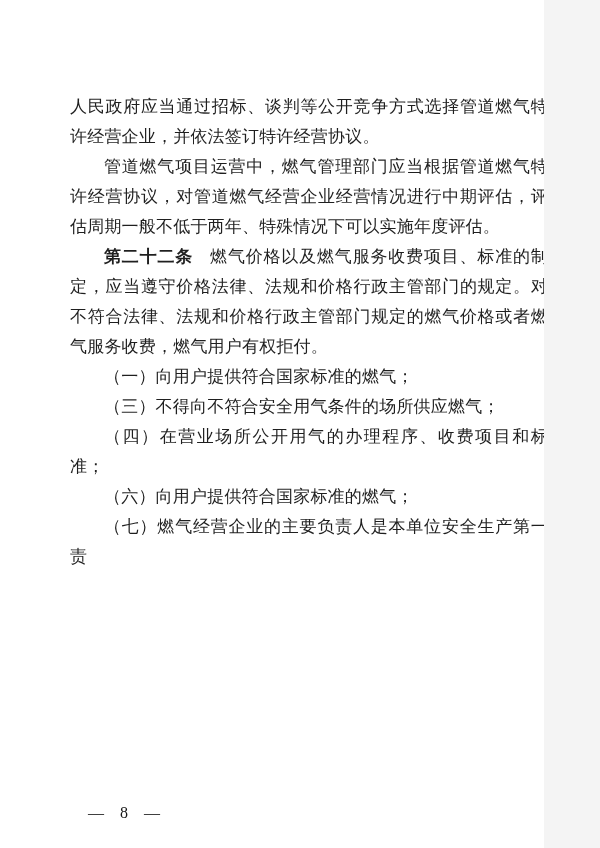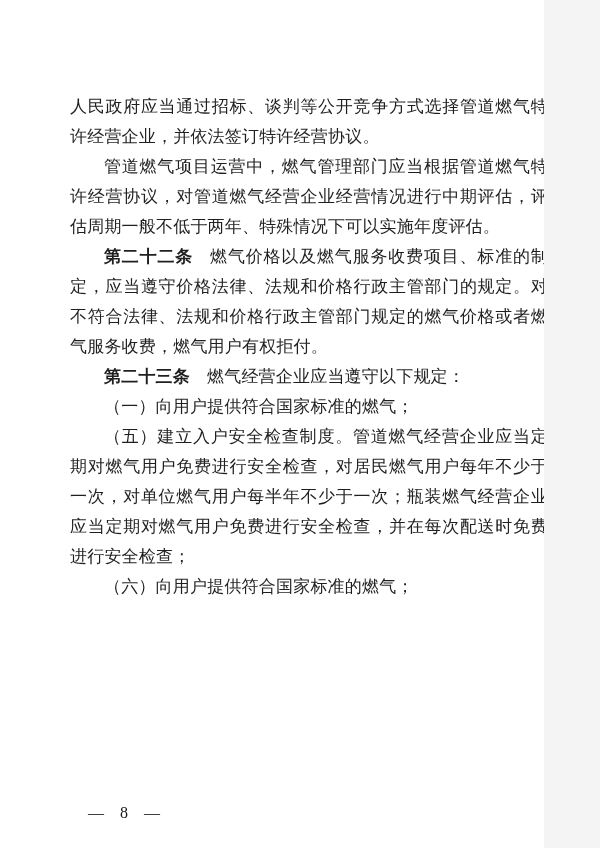--- a/index.html
+++ b/index.html
@@ -63,29 +63,30 @@
 <div class="page">
 
   <div class="text-block">
 
     <p class="para"><span class="lead"></span><span>人民政府应当通过招标、谈判等公开竞争方式选择管道燃气特许经营企业，并依法签订特许经营协议。</span></p>
 
     <p class="para indent"><span class="lead"></span><span>管道燃气项目运营中，燃气管理部门应当根据管道燃气特许经营协议，对管道燃气经营企业经营情况进行中期评估，评估周期一般不低于两年、特殊情况下可以实施年度评估。</span></p>
 
     <p class="para indent"><span class="lead">第二十二条</span><span>燃气价格以及燃气服务收费项目、标准的制定，应当遵守价格法律、法规和价格行政主管部门的规定。对不符合法律、法规和价格行政主管部门规定的燃气价格或者燃气服务收费，燃气用户有权拒付。</span></p>
 
-    <p class="para indent"><span class="lead">第二十三条</span><span>燃气经营企业应当遵守以下规定：</span></p>
 
     <p class="para indent"><span class="lead"></span><span>（一）向用户提供符合国家标准的燃气；</span></p>
 
 
+    <p class="para indent"><span class="lead"></span><span>（三）不得向不符合安全用气条件的场所供应燃气；</span></p>
 
+    <p class="para indent"><span class="lead"></span><span>（四）在营业场所公开用气的办理程序、收费项目和标准；</span></p>
 
-    <p class="para indent"><span class="lead"></span><span>（五）建立入户安全检查制度。管道燃气经营企业应当定期对燃气用户免费进行安全检查，对居民燃气用户每年不少于一次，对单位燃气用户每半年不少于一次；瓶装燃气经营企业应当定期对燃气用户免费进行安全检查，并在每次配送时免费进行安全检查；</span></p>
 
     <p class="para indent"><span class="lead"></span><span>（六）向用户提供符合国家标准的燃气；</span></p>
 
+    <p class="para indent"><span class="lead"></span><span>（七）燃气经营企业的主要负责人是本单位安全生产第一责</span></p>
 
   </div>
 
   <div class="footer">— 8 —</div>
 
 </div>
 
 </body></html>

